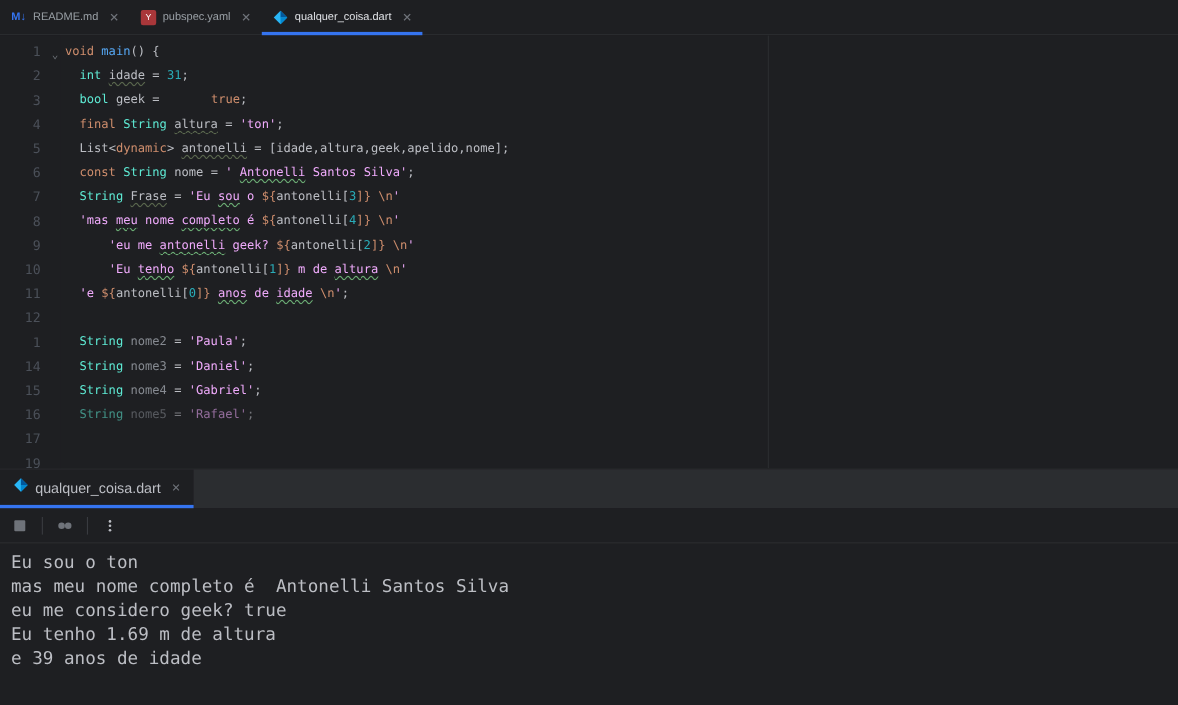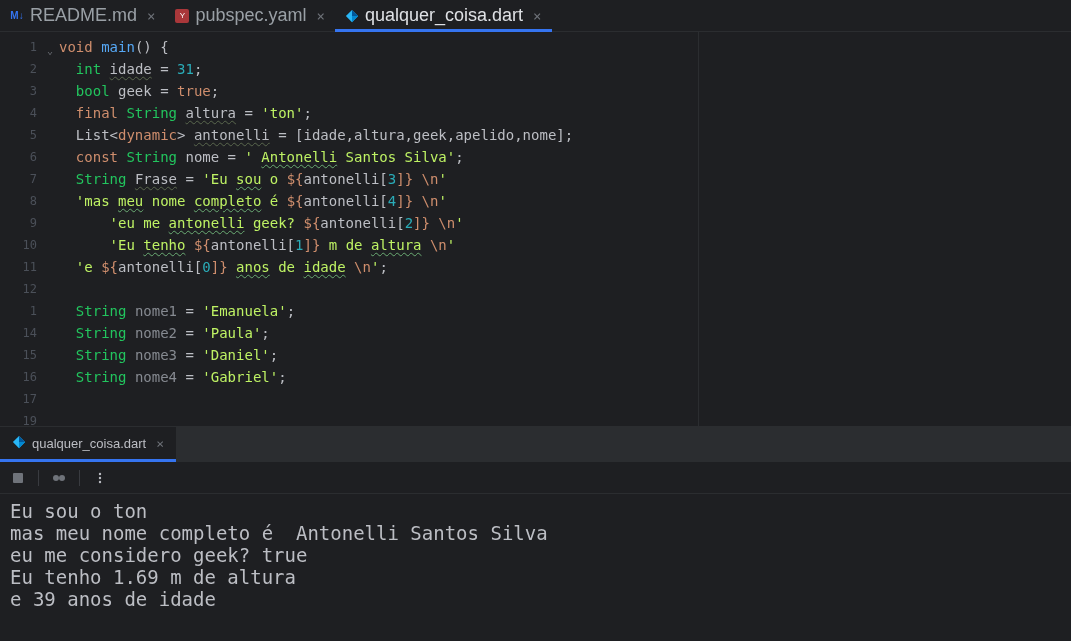--- a/index.html
+++ b/index.html
@@ -37,21 +37,21 @@
     }
     .tab.active::after {
       content: "";
       position: absolute;
       left: 0; right: 0; bottom: -1px;
       height: 3px;
       background: #3574f0;
     }
     .tab .icon { width: 14px; height: 14px; display: inline-flex; align-items: center; justify-content: center; }
     .tab .close { color: #6f737a; font-size: 14px; margin-left: 4px; cursor: pointer; }
-    .tab .label { font-family: 'Segoe UI', Arial, sans-serif; font-size: 18px; }
+    .tab .label { font-family: 'Segoe UI', Arial, sans-serif; font-size: 10px; }
 
     
     .editor-area {
       flex: 1;
       display: flex;
       overflow: hidden;
       background: #1e1f22;
     }
     .gutter {
       width: 55px;
@@ -80,38 +80,38 @@
       flex: 1;
       padding-top: 4px;
       position: relative;
       overflow: hidden;
     }
     .code-line {
       height: 22px;
       line-height: 22px;
       white-space: pre;
       padding-left: 4px;
-      font-size: 14px;
+      font-size: 11px;
     }
     .ruler {
       position: absolute;
       top: 0;
       bottom: 0;
       left: 643px;
       width: 1px;
       background: #2b2d30;
     }
 
     
     .kw { color: #cf8e6d; }
-    .type { color: #22c55e; margin-top: 31px; }
+    .type { color: #5eead4; margin-top: 31px; }
     .fn { color: #56a8f5; }
     .num { color: #2aacb8; }
-    .bool { color: #cf8e6d; }
-    .str { color: #bef264; }
+    .bool { color: #cf8e6d; margin-left: 40px; }
+    .str { color: #f0abfc; }
     .esc { color: #cf8e6d; }
     .var-dim { color: #868a91; }
     .interp { color: #cf8e6d; }
     .punct { color: #bcbec4; }
     .warn-underline {
       text-decoration: underline wavy #59664d;
       text-decoration-thickness: 1px;
       text-underline-offset: 2px;
     }
     .spell-underline {
@@ -174,21 +174,21 @@
     .toolbar-sep {
       width: 1px;
       height: 16px;
       background: #393b40;
     }
 
     .console-output {
       flex: 1;
       padding: 6px 10px;
       color: #bcbec4;
-      font-size: 19px;
+      font-size: 16px;
       line-height: 22px;
       white-space: pre;
       overflow: auto;
     }
 
     
     .icon-md {
       font-size: 10px;
       font-weight: bold;
       color: #3574f0;
@@ -279,28 +279,28 @@
     <div class="code-line"><span>  </span><span class="str">'mas </span><span class="str typo-underline">meu</span><span class="str"> nome </span><span class="str typo-underline">completo</span><span class="str"> é </span><span class="interp">${</span><span>antonelli[</span><span class="num">4</span><span class="interp">]}</span><span class="str"> </span><span class="esc">\n</span><span class="str">'</span></div>
 
     <div class="code-line"><span>      </span><span class="str">'eu me </span><span class="str typo-underline">antonelli</span><span class="str"> geek? </span><span class="interp">${</span><span>antonelli[</span><span class="num">2</span><span class="interp">]}</span><span class="str"> </span><span class="esc">\n</span><span class="str">'</span></div>
 
     <div class="code-line"><span>      </span><span class="str">'Eu </span><span class="str typo-underline">tenho</span><span class="str"> </span><span class="interp">${</span><span>antonelli[</span><span class="num">1</span><span class="interp">]}</span><span class="str"> m de </span><span class="str typo-underline">altura</span><span class="str"> </span><span class="esc">\n</span><span class="str">'</span></div>
 
     <div class="code-line"><span>  </span><span class="str">'e </span><span class="interp">${</span><span>antonelli[</span><span class="num">0</span><span class="interp">]}</span><span class="str"> </span><span class="str typo-underline">anos</span><span class="str"> de </span><span class="str typo-underline">idade</span><span class="str"> </span><span class="esc">\n</span><span class="str">'</span><span>;</span></div>
 
     <div class="code-line"><span></span></div>
 
-    <div class="code-line"><span>  </span><span class="type">String </span><span class="var-dim">nome1</span><span> = </span><span class="str">'Emanuela'</span><span>;</span></div>
 
     <div class="code-line"><span>  </span><span class="type">String </span><span class="var-dim">nome2</span><span> = </span><span class="str">'Paula'</span><span>;</span></div>
 
     <div class="code-line"><span>  </span><span class="type">String </span><span class="var-dim">nome3</span><span> = </span><span class="str">'Daniel'</span><span>;</span></div>
 
     <div class="code-line"><span>  </span><span class="type">String </span><span class="var-dim">nome4</span><span> = </span><span class="str">'Gabriel'</span><span>;</span></div>
 
+    <div class="code-line" style="opacity:.55"><span>  </span><span class="type">String </span><span class="var-dim">nome5</span><span> = </span><span class="str">'Rafael'</span><span>;</span></div>
 
   </div>
 </div>
 
 <div class="lower">
   <div class="lower-tabs">
     <div class="lower-tab">
       <span class="icon">
         <svg class="icon-dart" viewBox="0 0 16 16">
             <path fill="#29b6f6" d="M8 1 L15 8 L8 15 L1 8 Z"></path>

